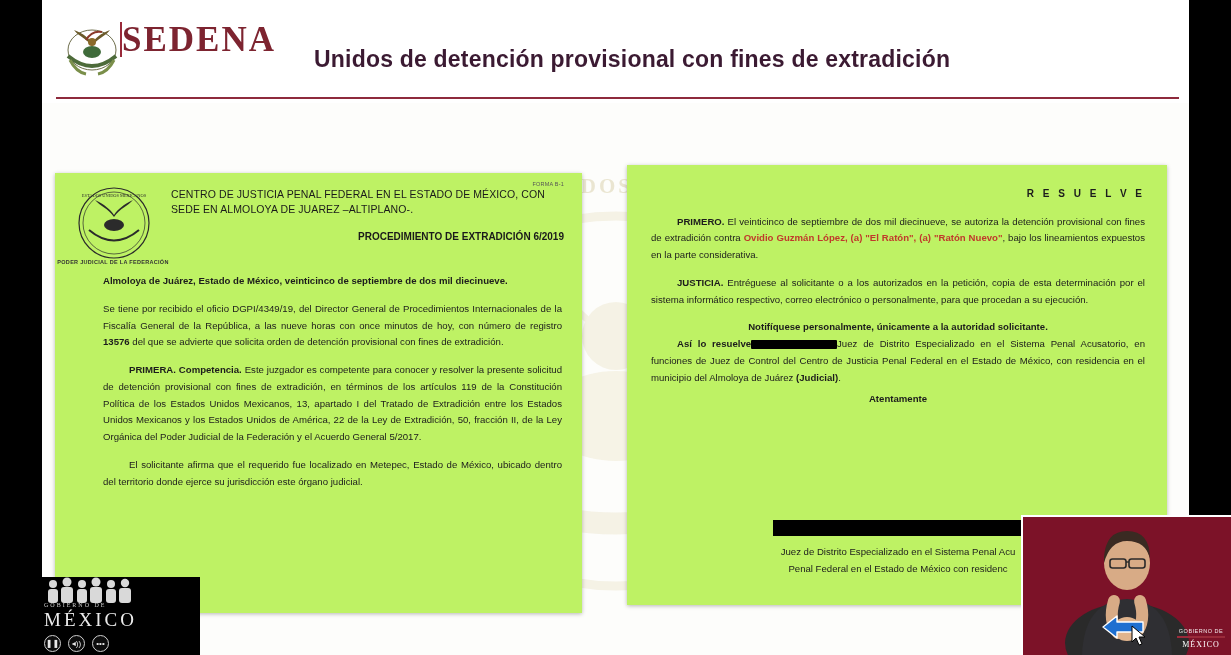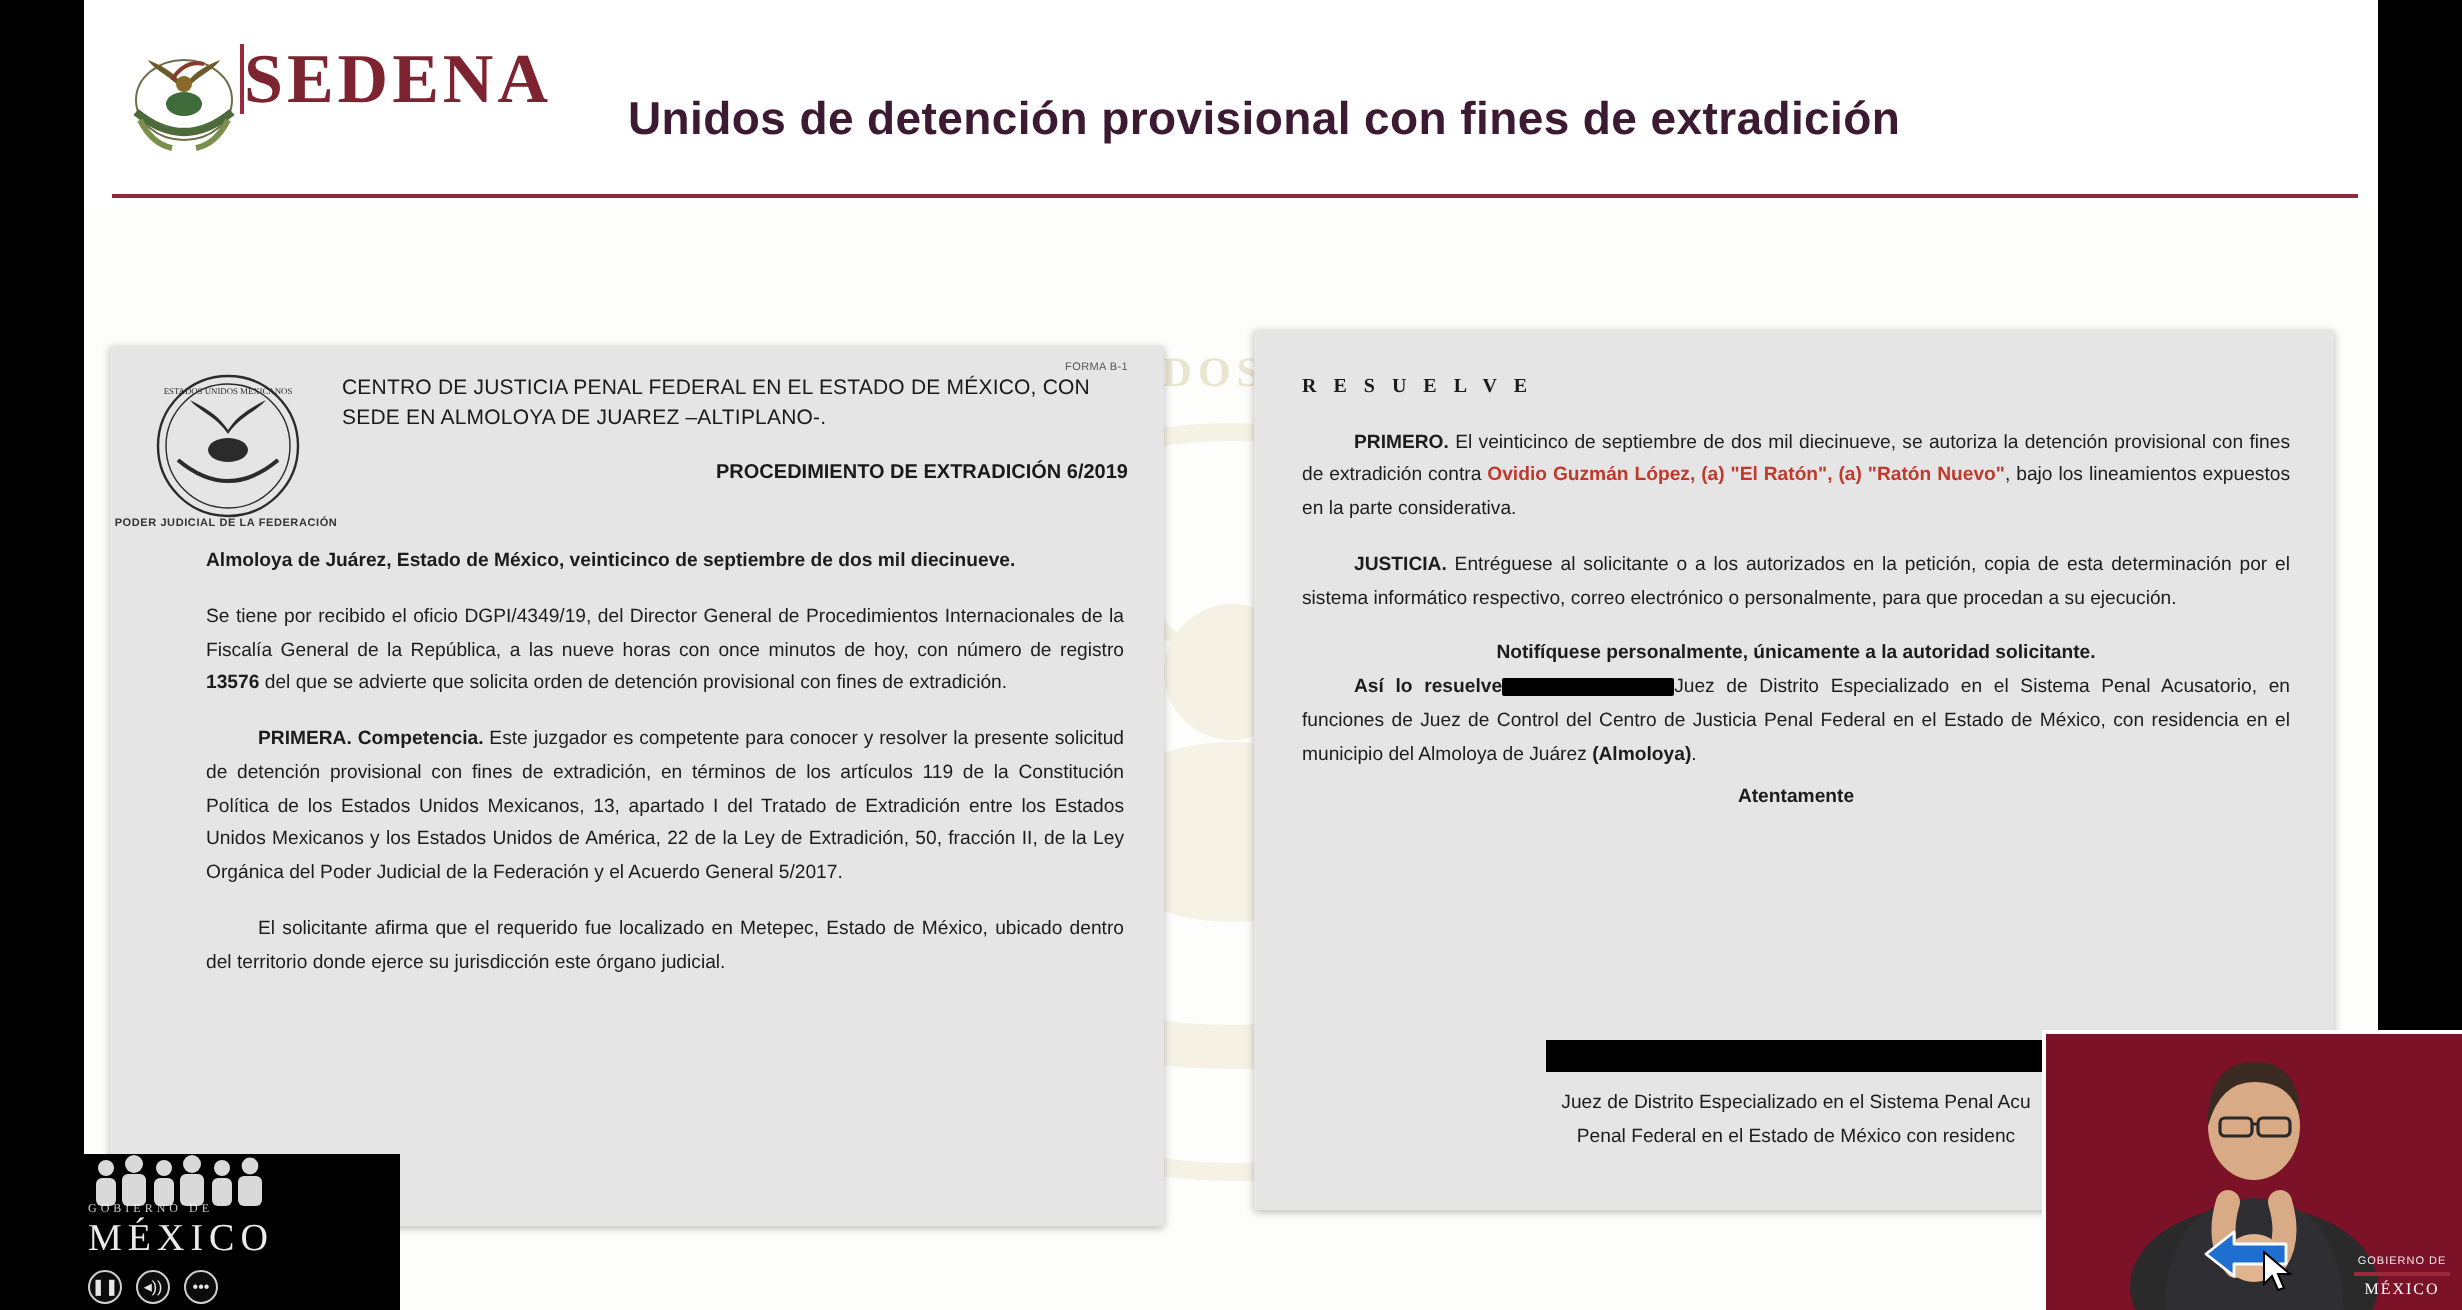--- a/index.html
+++ b/index.html
@@ -83,21 +83,21 @@
     font-family: "Liberation Serif", serif;
     font-weight: bold;
     letter-spacing: 3px;
     white-space: nowrap;
     font-size: 21px;
   }
 
   
   .doc {
     position: absolute;
-    background: #e5e5e5;
+    background: #bef264;
     box-shadow: 0 1px 4px rgba(0,0,0,.28);
     overflow: hidden;
   }
   #doc-left  { left: 13px;  top: 70px; width: 527px; height: 440px; }
   #doc-right { left: 585px; top: 62px; width: 540px; height: 440px; }
 
   .doc-inner { position: relative; width: 100%; height: 100%; padding: 14px 22px; }
 
   .doc-seal {
     position: absolute; left: 16px; top: 12px; width: 82px; height: 72px;
@@ -126,22 +126,22 @@
     font-size: 9.6px; color: #1c1c1c; line-height: 1.75;
     text-align: justify;
   }
   .doc-body p { margin: 0 0 11px 0; }
   .doc-body .b { font-weight: bold; }
   .center-bold { text-align: center; font-weight: bold; margin: 14px 0 10px 0; }
   .indent { text-indent: 26px; }
 
   
   .r-title {
-    text-align: left; font-weight: bold; letter-spacing: 3px;
-    font-size: 10px; margin-bottom: 4px; font-family: Liberation Serif, serif;
+    text-align: right; font-weight: bold; letter-spacing: 3px;
+    font-size: 10px; margin-bottom: 4px;
   }
   #doc-right .doc-body {
     left: 24px; right: 22px; top: 20px;
   }
   .red { color: #c0392b; font-weight: bold; }
   .atentamente {
     text-align: center; font-weight: bold; font-size: 9.6px;
     margin-top: 36px; margin-bottom: 0;
   }
   .redaction {
@@ -293,21 +293,21 @@
         <div class="doc-body">
           <p class="r-title">R E S U E L V E</p>
           <p class="indent">
             <span class="b">PRIMERO.</span><span> El veinticinco de septiembre de dos mil diecinueve, se autoriza la detención provisional con fines de extradición contra </span><span class="red">Ovidio Guzmán López</span><span class="red">, (a) "El Ratón"</span><span class="red">, (a) "Ratón Nuevo"</span><span>, bajo los lineamientos expuestos en la parte considerativa.</span>
           </p>
           <p class="indent">
             <span class="b">JUSTICIA.</span><span> Entréguese al solicitante o a los autorizados en la petición, copia de esta determinación por el sistema informático respectivo, correo electrónico o personalmente, para que procedan a su ejecución.</span>
           </p>
           <p class="b" style="text-align:center; margin-bottom:0;">Notifíquese personalmente, únicamente a la autoridad solicitante.</p>
           <p class="indent" style="margin-bottom:4px;">
-            <span class="b">Así lo resuelve</span><span class="redaction" style="width:86px;"></span><span>Juez de Distrito Especializado en el Sistema Penal Acusatorio, en funciones de Juez de Control del Centro de Justicia Penal Federal en el Estado de México, con residencia en el municipio del Almoloya de Juárez </span><span class="b">(Almoloya)</span><span>.</span>
+            <span class="b">Así lo resuelve</span><span class="redaction" style="width:86px;"></span><span>Juez de Distrito Especializado en el Sistema Penal Acusatorio, en funciones de Juez de Control del Centro de Justicia Penal Federal en el Estado de México, con residencia en el municipio del Almoloya de Juárez </span><span class="b">(Judicial)</span><span>.</span>
           </p>
           <p class="atentamente">Atentamente</p>
         </div>
 
         <div class="sig-block">
           <span class="sig-bar"></span>
           <div>Juez de Distrito Especializado en el Sistema Penal Acu</div>
           <div>Penal Federal en el Estado de México con residenc</div>
         </div>
       </div>

